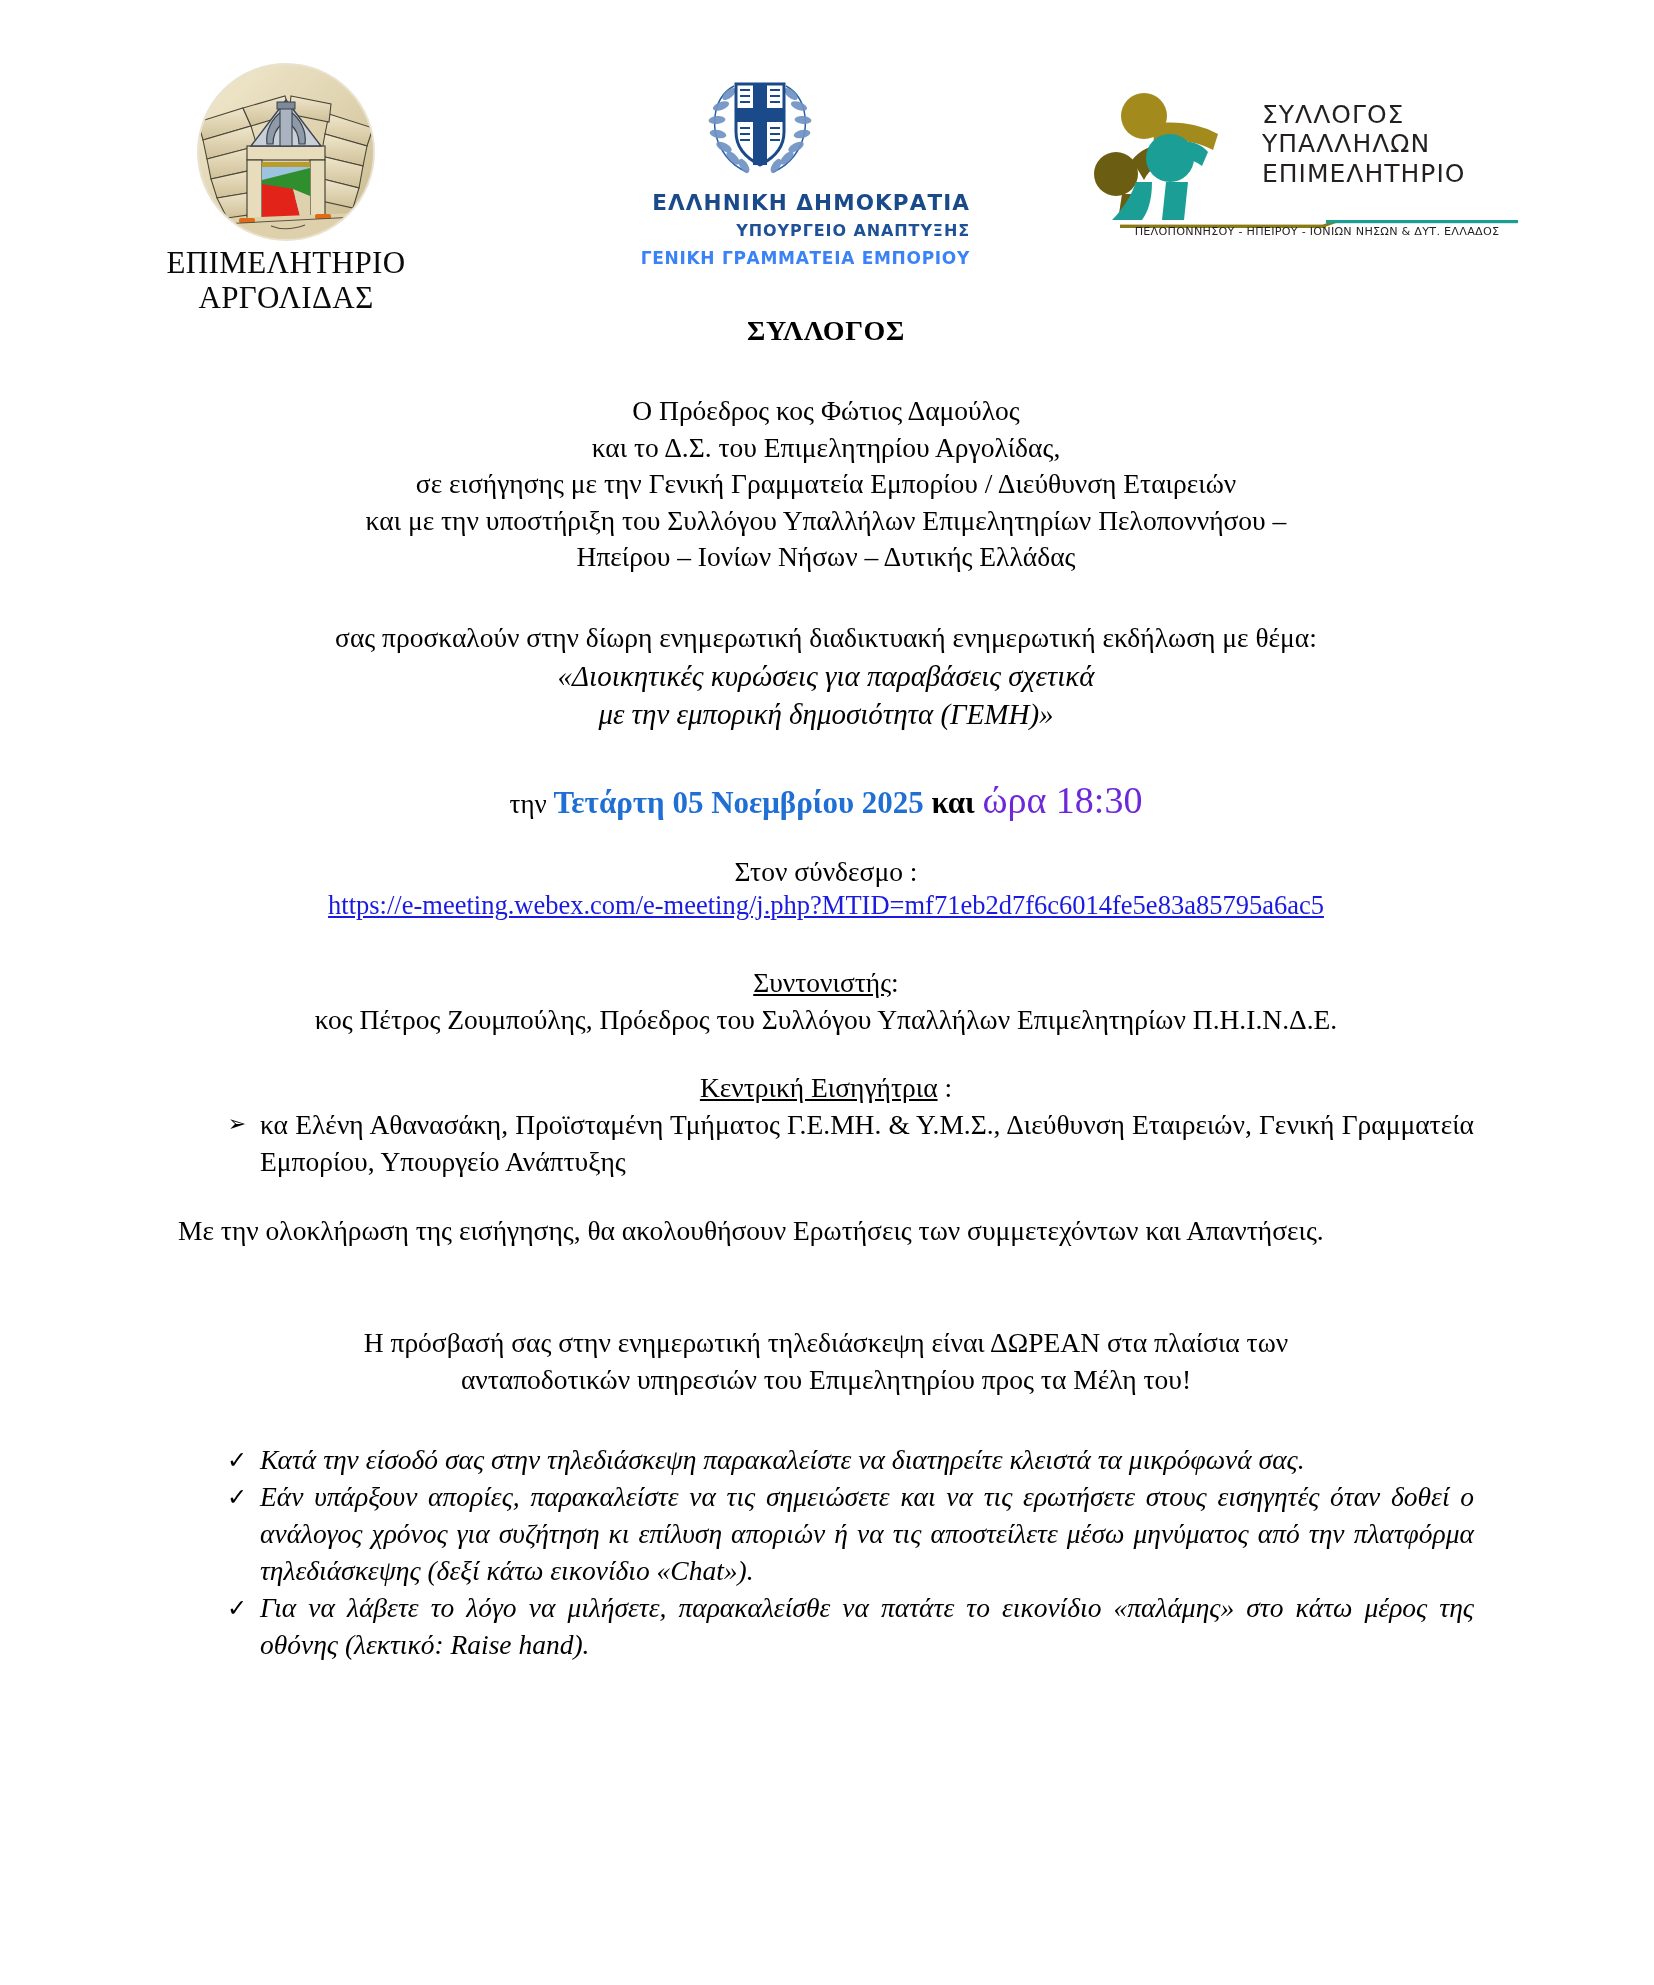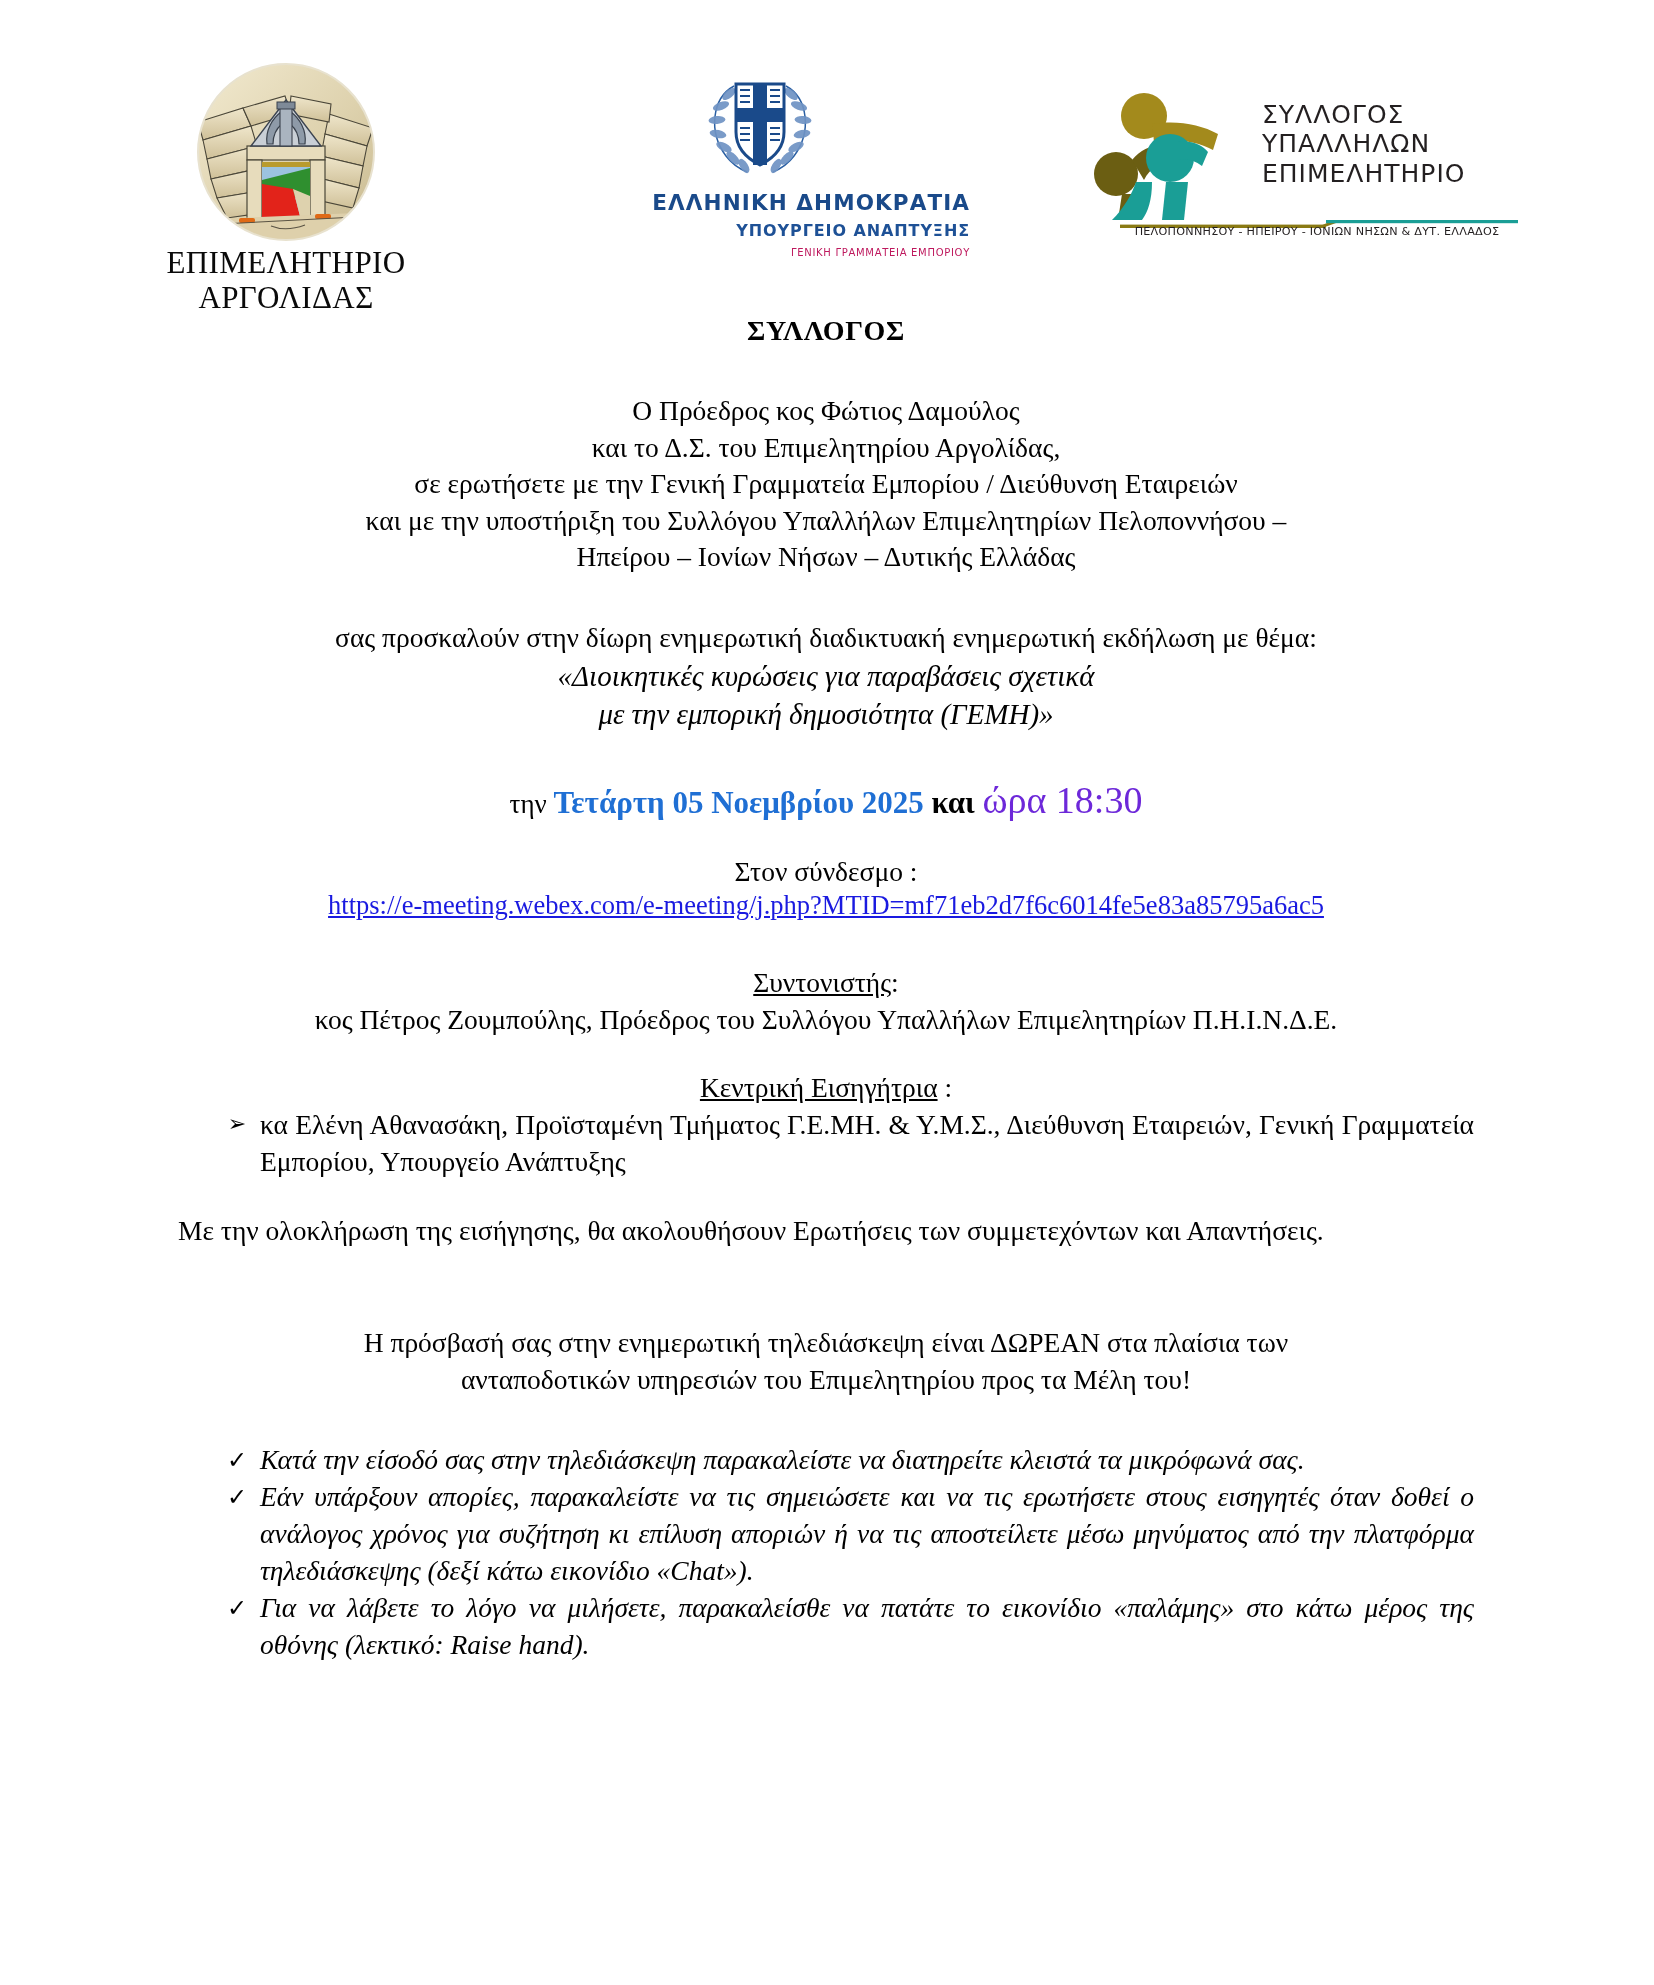--- a/index.html
+++ b/index.html
@@ -77,24 +77,24 @@
   .rep-line2 {
     font-family: "DejaVu Sans", "Liberation Sans", sans-serif;
     font-size: 16px;
     font-weight: bold;
     letter-spacing: 0.9px;
     color: #1e5196;
     line-height: 1.7;
   }
   .rep-line3 {
     font-family: "DejaVu Sans", "Liberation Sans", sans-serif;
-    font-size: 10px;
-    font-weight: normal;
+    font-size: 17px;
+    font-weight: bold;
     letter-spacing: 0.7px;
-    color: #be185d;
+    color: #3b82f6;
     line-height: 1.7;
   }
 
   
   .logo-assoc {
     position: absolute;
     left: 1090px;
     top: 62px;
     width: 430px;
     height: 190px;
@@ -391,21 +391,21 @@
 
   <div class="doc-body">
 
     <div class="title-prosklisi t">ΣΥΛΛΟΓΟΣ</div>
 
     <div class="gap-lg"></div>
 
     <div class="t center">
       <div class="blk">Ο Πρόεδρος κος Φώτιος Δαμούλος</div>
       <div class="blk">και το Δ.Σ. του Επιμελητηρίου Αργολίδας,</div>
-      <div class="blk"><span>σε ερωτήσετε με την </span><span class="b">Γενική Γραμματεία Εμπορίου / Διεύθυνση Εταιρειών</span></div>
+      <div class="blk"><span>σε εισήγησης με την </span><span class="b">Γενική Γραμματεία Εμπορίου / Διεύθυνση Εταιρειών</span></div>
       <div class="blk"><span>και με την υποστήριξη του </span><span class="b">Συλλόγου Υπαλλήλων Επιμελητηρίων Πελοποννήσου –</span></div>
       <div class="blk b">Ηπείρου – Ιονίων Νήσων – Δυτικής Ελλάδας</div>
     </div>
 
     <div class="gap-lg"></div>
 
     <div class="t center">
       <div class="blk">σας προσκαλούν στην δίωρη ενημερωτική διαδικτυακή ενημερωτική εκδήλωση με θέμα:</div>
       <div class="blk b i" style="font-size:29px;">«Διοικητικές κυρώσεις για παραβάσεις σχετικά</div>
       <div class="blk b i" style="font-size:29px;">με την εμπορική δημοσιότητα (ΓΕΜΗ)»</div>

